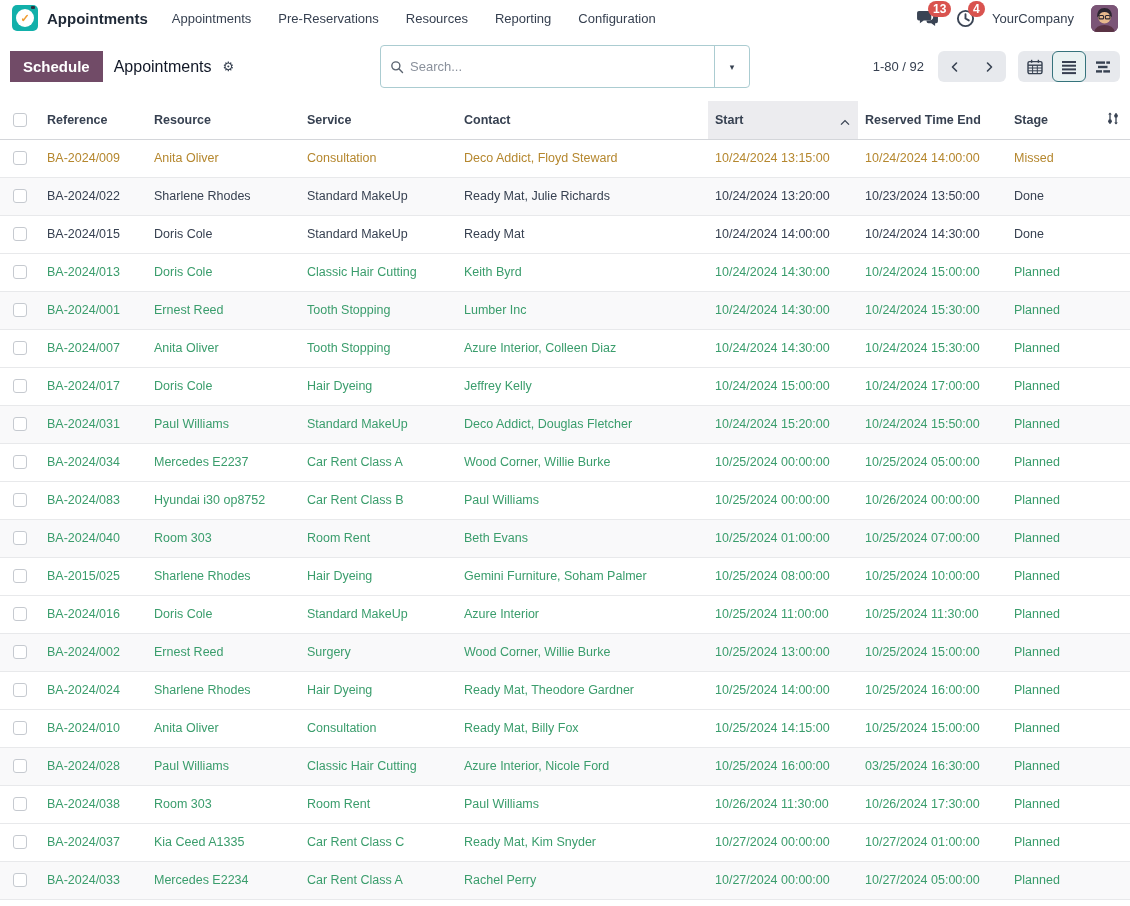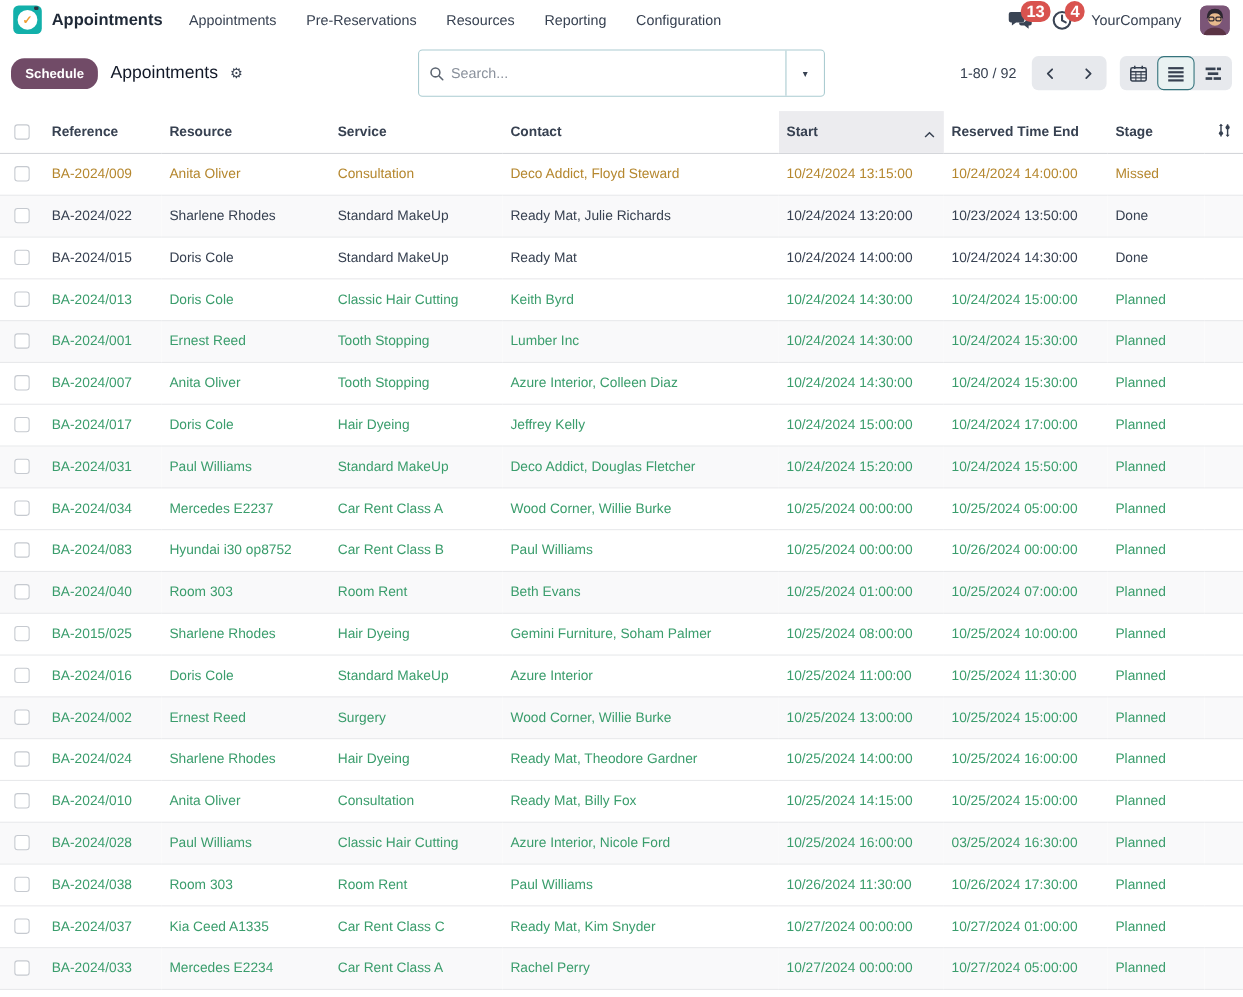--- a/index.html
+++ b/index.html
@@ -17,29 +17,29 @@
   .navbar{display:flex; align-items:center; height:36px; padding:0 12px;}
   .app-icon{width:26px; height:26px; border-radius:5px; background:#12b0aa; position:relative; flex:0 0 auto;}
   .app-icon .face{position:absolute; left:4px; top:4px; width:18px; height:18px; border-radius:50%; background:#fff;
     display:flex; align-items:center; justify-content:center; font-size:11px; font-weight:bold; color:#f09d32;}
   .app-icon .knob{position:absolute; top:1px; right:3px; width:4px; height:3px; background:#2e3440; border-radius:1px;}
   .brand{font-size:15px; font-weight:bold; color:#1f2937; margin:0 24px 0 9px; white-space:nowrap;}
   .nav-menu{display:flex; gap:27px;}
   .nav-item{color:#374151; cursor:pointer; white-space:nowrap;}
   .nav-right{margin-left:auto; display:flex; align-items:center; gap:17px;}
   .systray-icon{position:relative; display:flex; align-items:center; cursor:pointer;}
-  .badge{position:absolute; top:-8px; left:12px; background:#d9534f; color:#fff; font-size:15px; font-weight:bold;
+  .badge{position:absolute; top:-8px; left:12px; background:#d9534f; color:#fff; font-size:12px; font-weight:bold;
     border-radius:9px; padding:2px 5px; line-height:1;}
   .company{color:#374151;}
   .avatar{width:27px; height:27px; border-radius:6px; overflow:hidden; background:#7b5577; cursor:pointer;}
   
   .control-panel{display:flex; align-items:center; padding:9px 10px 13px 10px;}
   .cp-left{display:flex; align-items:center; gap:11px; flex:1 1 0;}
-  .btn-primary{background:var(--primary); color:#fff; border:none; border-radius:12px;
-    padding:7px 13px; font-size:12px; font-weight:bold; font-family:inherit; cursor:pointer;}
+  .btn-primary{background:var(--primary); color:#fff; border:none; border-radius:0;
+    padding:7px 13px; font-size:15px; font-weight:bold; font-family:inherit; cursor:pointer;}
   .page-title{font-size:16px; color:#111827;}
   .gear{font-size:13px; color:#374151; cursor:pointer;}
   .search-box{flex:0 0 370px; display:flex; align-items:center; height:43px;
     border:1px solid #abccd1; border-radius:4px; background:#fff; padding-left:9px;}
   .search-box svg{flex:0 0 auto;}
   .search-input{flex:1; border:none; outline:none; font-size:13px; color:#374151; padding:0 6px; font-family:inherit; min-width:0;}
   .search-input::placeholder{color:#8a919c;}
   .search-caret{flex:0 0 35px; align-self:stretch; border-left:1px solid #abccd1; display:flex;
     align-items:center; justify-content:center; font-size:9px; color:#374151; cursor:pointer;}
   .cp-right{flex:1 1 0; display:flex; align-items:center; justify-content:flex-end; gap:12px;}

